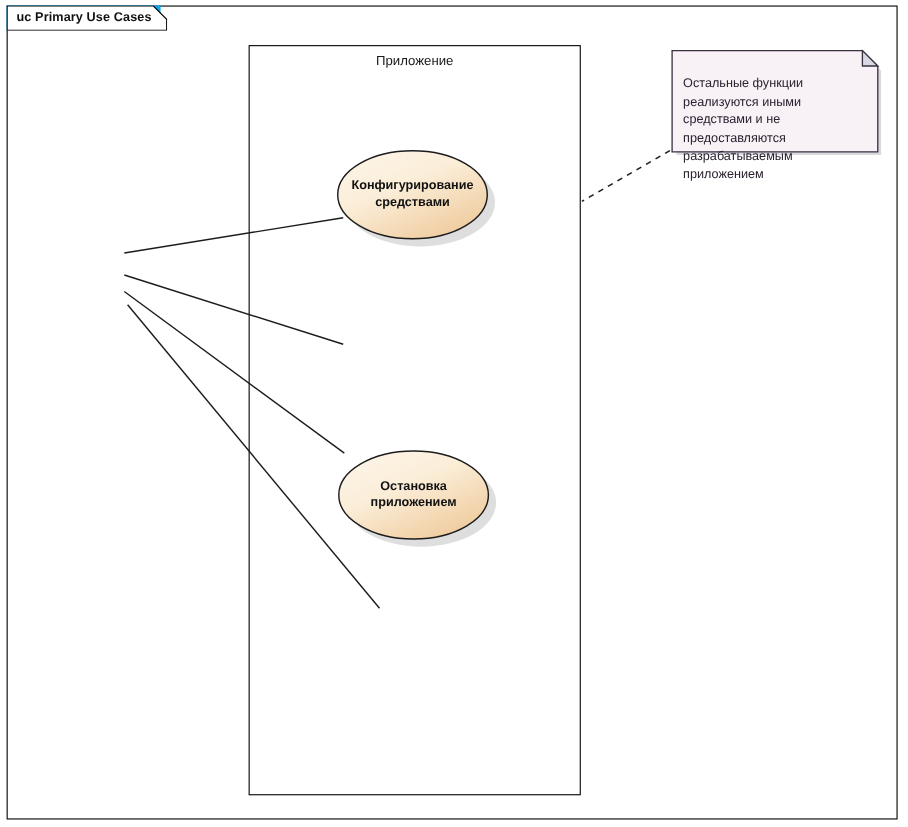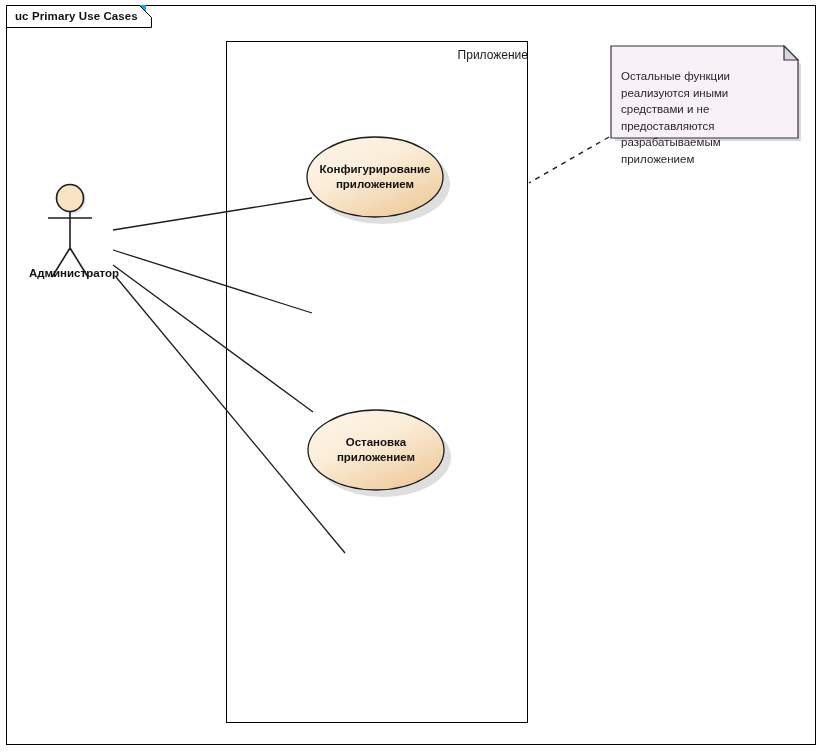--- a/index.html
+++ b/index.html
@@ -69,21 +69,21 @@
     height: 682px;
     border: 1px solid #000000;
     box-sizing: border-box;
     background: transparent;
   }
   .system-label {
     position: absolute;
     left: 226px;
     top: 48px;
     width: 302px;
-    text-align: right;
+    text-align: center;
     font-size: 12px;
     color: #1a1a1a;
     white-space: nowrap;
   }
 
   
   .lines {
     position: absolute;
     left: 0;
     top: 0;
@@ -196,51 +196,35 @@
 
     <line x1="113" y1="250" x2="312" y2="313" stroke="#1c1c1c" stroke-width="1.3"></line>
 
     <line x1="113" y1="265" x2="313" y2="412" stroke="#1c1c1c" stroke-width="1.3"></line>
 
     <line x1="116" y1="277" x2="345" y2="553" stroke="#1c1c1c" stroke-width="1.3"></line>
 
     <line x1="609" y1="137" x2="529" y2="183" stroke="#1c1c1c" stroke-width="1.4" stroke-dasharray="5 5"></line>
   </svg>
 
-  <div class="actor">
-    <svg width="86" height="110" viewBox="0 0 86 110">
-
-      <circle cx="42" cy="22" r="13.5" fill="#c9c9c9" opacity="0.55"></circle>
-
-      <circle cx="40" cy="20" r="13.5" fill="#f8e3c2" stroke="#1c1c1c" stroke-width="1.6"></circle>
-
-      <line x1="40" y1="33.5" x2="40" y2="72" stroke="#1c1c1c" stroke-width="1.6"></line>
-
-      <line x1="18" y1="40" x2="62" y2="40" stroke="#1c1c1c" stroke-width="1.6"></line>
-
-      <line x1="40" y1="70" x2="22" y2="99" stroke="#1c1c1c" stroke-width="1.6"></line>
-      <line x1="40" y1="70" x2="58" y2="99" stroke="#1c1c1c" stroke-width="1.6"></line>
-    </svg>
-    <div class="actor-label">Администратор</div>
-  </div>
 
   <div class="usecase" style="left:306px; top:136px; width:138px; height:82px;">
     <svg width="146" height="90" viewBox="0 0 146 90">
       <defs>
         <linearGradient id="ucgrad1" x1="0" y1="0" x2="0.75" y2="1">
           <stop offset="0%" stop-color="#fdf6ea"></stop>
           <stop offset="45%" stop-color="#fbeed9"></stop>
           <stop offset="100%" stop-color="#efcb9d"></stop>
         </linearGradient>
       </defs>
       <ellipse cx="72" cy="44" rx="68" ry="40" fill="#bdbdbd" opacity="0.5" transform="translate(4,4)"></ellipse>
       <ellipse cx="69" cy="41" rx="68" ry="40" fill="url(#ucgrad1)" stroke="#1c1c1c" stroke-width="1.3"></ellipse>
     </svg>
     <div class="usecase-label">Конфигурирование
-приложением</div>
+средствами</div>
   </div>
 
 
   <div class="usecase" style="left:307px; top:409px; width:138px; height:82px;">
     <svg width="146" height="90" viewBox="0 0 146 90">
       <defs>
         <linearGradient id="ucgrad3" x1="0" y1="0" x2="0.75" y2="1">
           <stop offset="0%" stop-color="#fdf6ea"></stop>
           <stop offset="45%" stop-color="#fbeed9"></stop>
           <stop offset="100%" stop-color="#efcb9d"></stop>

